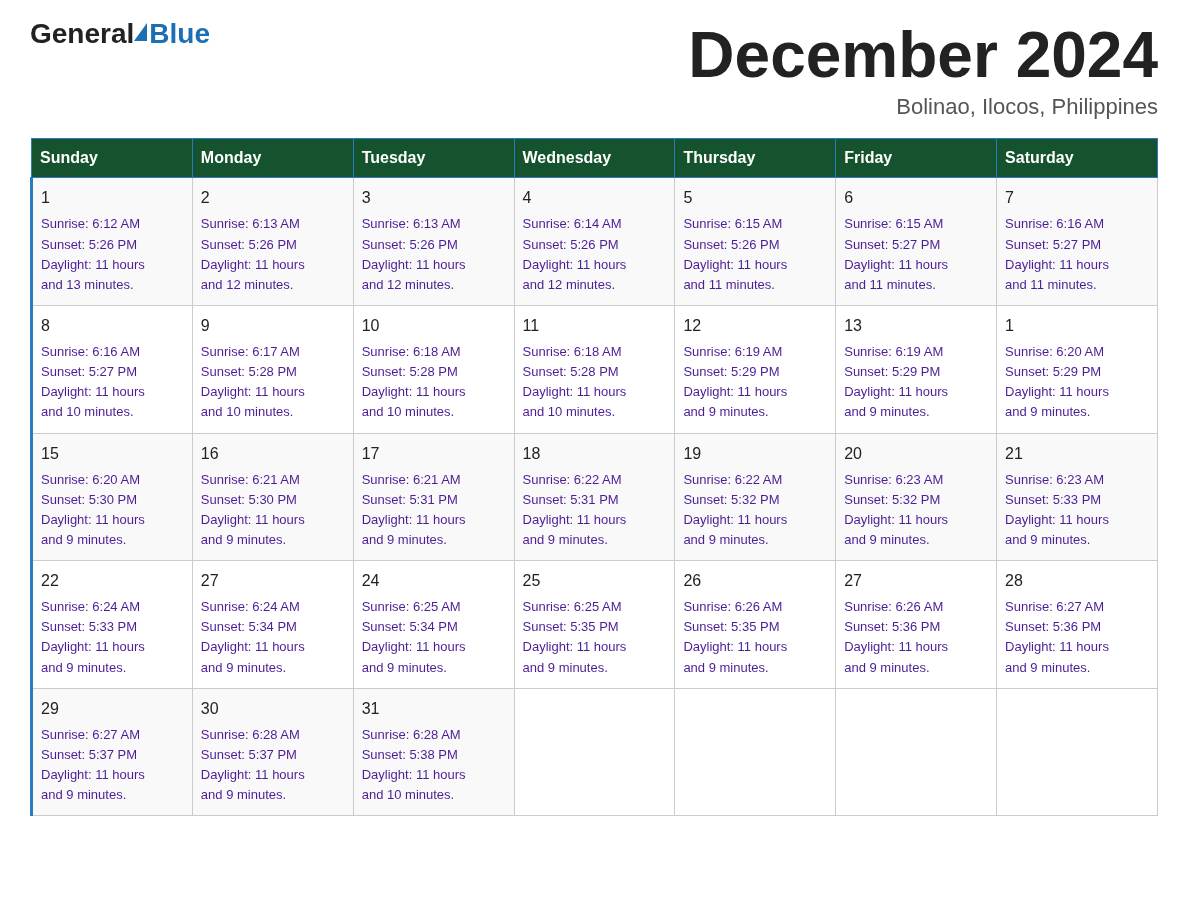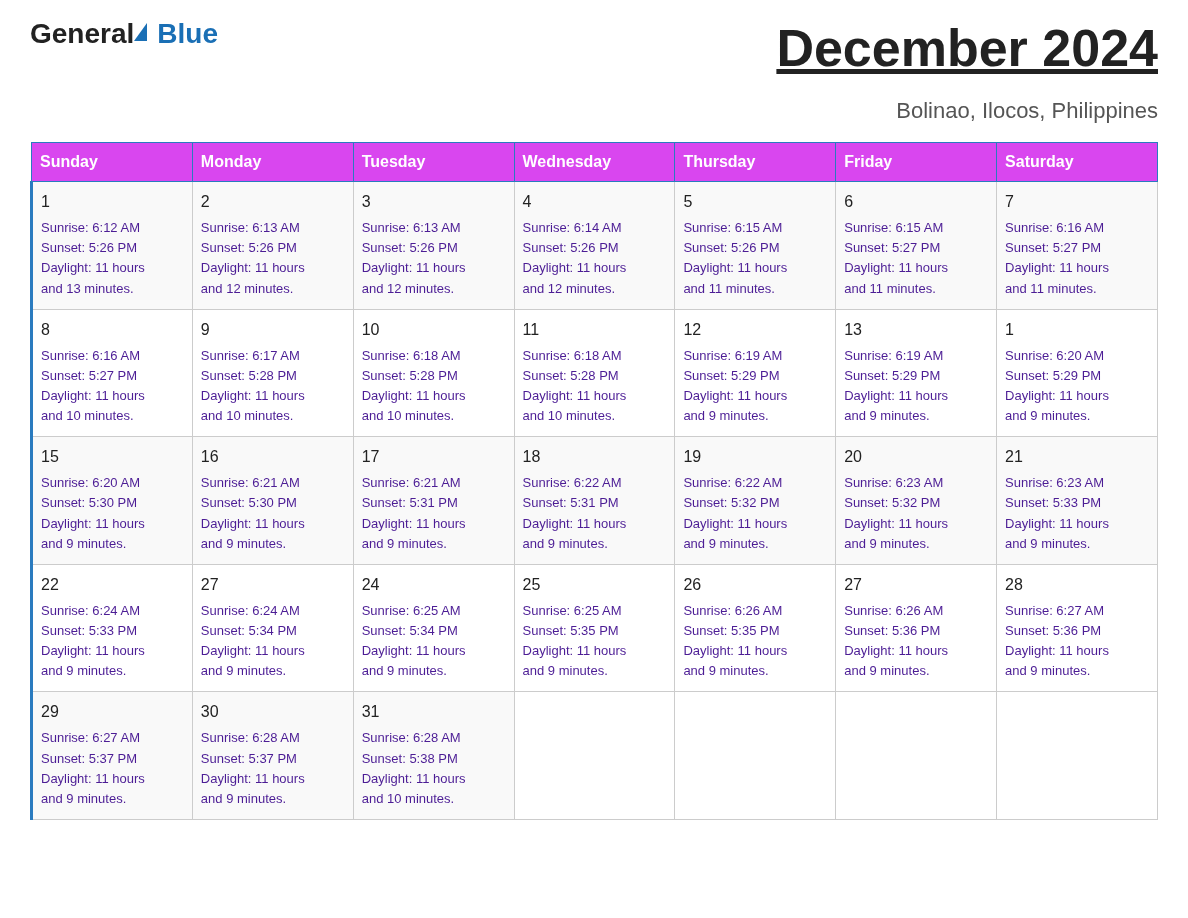--- a/index.html
+++ b/index.html
@@ -28,55 +28,53 @@
       color: #222;
       line-height: 1;
     }
     .logo-blue {
       font-size: 28px;
       font-weight: bold;
       color: #1a6fb5;
       line-height: 1;
       display: flex;
       align-items: center;
-      gap: 8px;
     }
     .logo-triangle {
       display: inline-block;
       width: 0;
       height: 0;
       border-left: 13px solid transparent;
       border-bottom: 18px solid #1a6fb5;
       margin-right: 2px;
       vertical-align: middle;
       position: relative;
       top: -2px;
     }
     .title-section {
       text-align: right;
     }
     .month-year {
-      font-size: 52px;
+      font-size: 64px;
       font-weight: bold;
       color: #222;
       line-height: 1.1;
-      text-decoration: underline;
     }
     .location {
       font-size: 22px;
       color: #555;
-      margin-top: 21px;
+      margin-top: 4px;
     }
     table {
       width: 100%;
       border-collapse: collapse;
       table-layout: fixed;
     }
     thead tr th {
-      background-color: #d946ef;
+      background-color: #14532d;
       color: #fff;
       font-size: 16px;
       font-weight: bold;
       padding: 10px 8px;
       text-align: left;
       border: 1px solid #2a7bbf;
     }
     tbody tr td {
       vertical-align: top;
       padding: 8px 8px 10px 8px;

